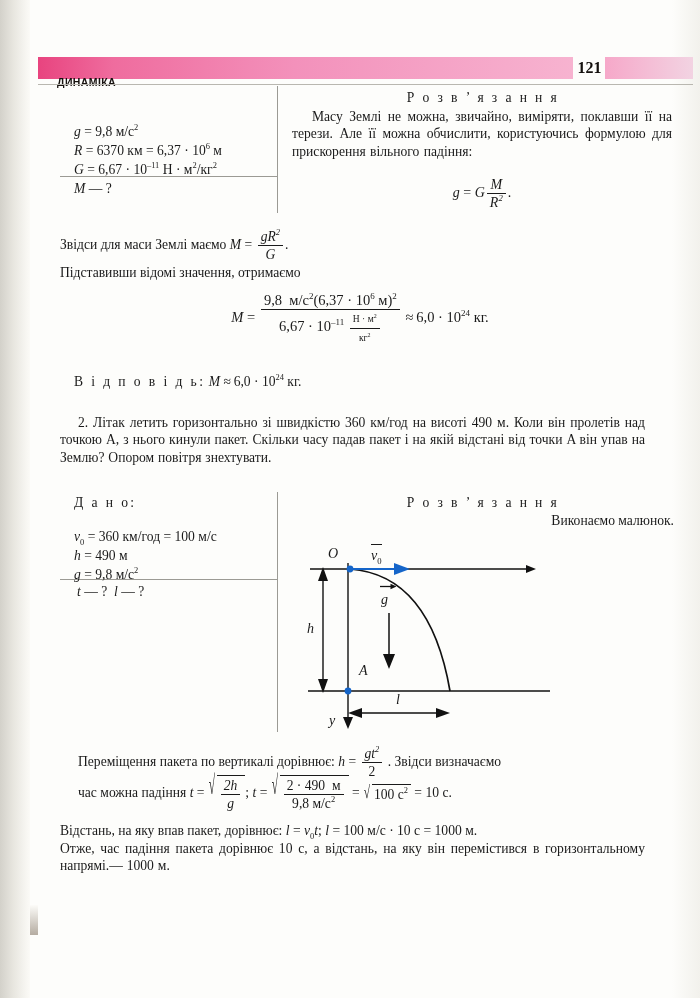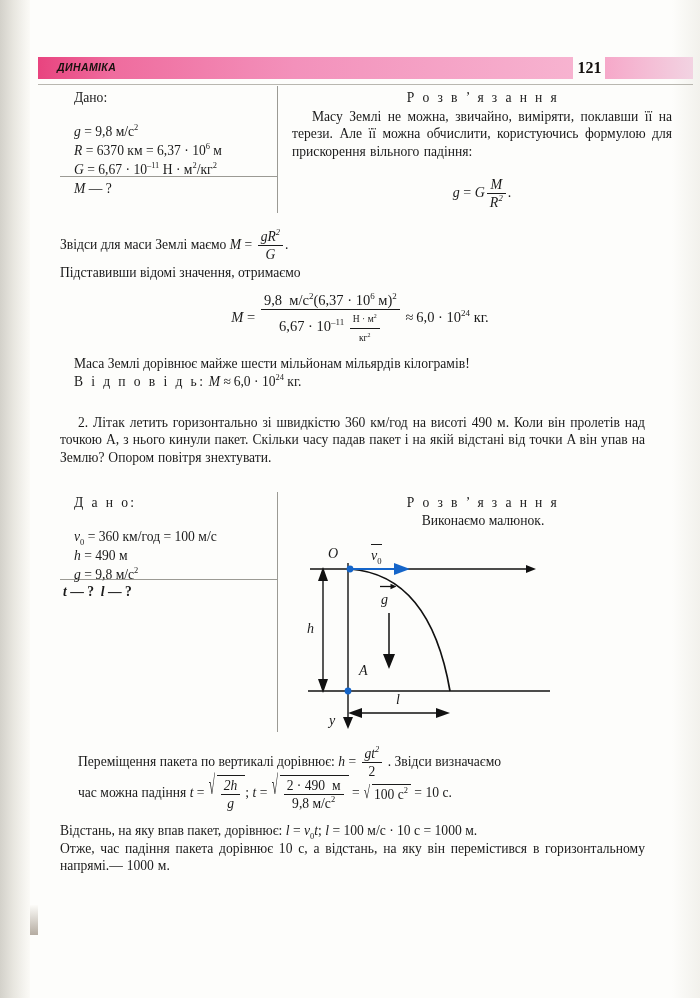--- a/index.html
+++ b/index.html
@@ -17,22 +17,22 @@
      background:linear-gradient(90deg,#cfcdc6 0%,#e6e4dd 45%,#fbfaf6 100%);opacity:.85;}
   .gutter-dark{position:absolute;left:30px;top:905px;width:8px;height:30px;
      background:linear-gradient(180deg,#fbfaf6,#7a6a58);opacity:.55;}
 
   
   .header{position:absolute;left:38px;top:57px;width:655px;height:22px;}
   .band-l{position:absolute;left:0;top:0;width:535px;height:22px;
      background:linear-gradient(90deg,#e8447f 0%,#ef6c9e 14%,#f391bb 48%,#f7b3d0 100%);}
   .band-r{position:absolute;left:567px;top:0;width:88px;height:22px;
      background:linear-gradient(90deg,#f6a8c9 0%,#f2d3e2 100%);}
-  .chapter{position:absolute;left:19px;top:4px;font-family:"Liberation Sans","DejaVu Sans",sans-serif;
-     font-size:10.5px;font-weight:bold;letter-spacing:.4px;color:#17120f;font-style:italic;}
+  .chapter{position:absolute;left:19px;top:19px;font-family:"Liberation Sans","DejaVu Sans",sans-serif;
+     font-size:10.5px;font-weight:bold;letter-spacing:.4px;color:#17120f;}
   .pageno{position:absolute;left:536px;top:0px;width:31px;height:22px;
      text-align:center;font-size:16px;font-weight:bold;color:#14100e;line-height:22px;}
   .hrule{position:absolute;left:38px;top:84px;width:655px;height:1px;background:#b9b7b0;}
 
   
   .blk{position:absolute;font-size:13.6px;line-height:17.4px;}
   .just{text-align:justify;}
   .spaced{letter-spacing:2.4px;}
   sup{font-size:.62em;vertical-align:super;line-height:0;}
   sub{font-size:.62em;vertical-align:sub;line-height:0;}
@@ -68,21 +68,20 @@
     <div class="band-l"></div>
     <div class="band-r"></div>
     <div class="chapter">ДИНАМІКА</div>
     <div class="pageno">121</div>
   </div>
   <div class="hrule"></div>
 
   <div class="vline" style="left:277px;top:86px;height:127px;"></div>
   <div class="hline" style="left:60px;top:176px;width:217px;"></div>
 
-  <div class="blk" style="left:74px;top:89px;width:190px;">Дано:</div>
 
   <div class="blk" style="left:74px;top:122px;width:205px;line-height:19px;">
     <div><span class="m">g</span> = 9,8 м/с<sup>2</sup></div>
     <div><span class="m">R</span> = 6370 км = 6,37 · 10<sup>6</sup> м</div>
     <div><span class="m">G</span> = 6,67 · 10<sup>–11</sup> Н · м<sup>2</sup>/кг<sup>2</sup></div>
   </div>
   <div class="blk" style="left:74px;top:180px;">
     <span class="m">M</span> — ?
   </div>
 
@@ -111,21 +110,20 @@
         6,67 · 10<sup>–11</sup>
         <span class="frac fs" style="font-size:.66em;">
           <span class="num">Н · м<sup>2</sup></span>
           <span class="den">кг<sup>2</sup></span>
         </span>
       </span>
     </span>
     <span>≈ 6,0 · 10<sup>24</sup> кг.</span>
   </div>
 
-  <div class="blk" style="left:74px;top:355px;width:600px;">Маса Землі дорівнює майже шести мільйонам мільярдів кілограмів!</div>
 
   <div class="blk" style="left:74px;top:373px;width:600px;">
     <span class="spaced">В і д п о в і д ь:</span>
     <span><span class="m">M</span> ≈ 6,0 · 10<sup>24</sup> кг.</span>
   </div>
 
   <div class="blk just" style="left:60px;top:414px;width:585px;text-indent:18px;word-spacing:.5px;">
     <span>2.</span>
     <span>Літак летить горизонтально зі швидкістю 360 км/год на висоті 490 м. Коли він пролетів над точкою A, з нього кинули пакет. Скільки часу падав пакет і на якій відстані від точки A він упав на Землю? Опором повітря знехтувати.</span>
   </div>
@@ -133,26 +131,26 @@
   <div class="vline" style="left:277px;top:492px;height:240px;"></div>
   <div class="hline" style="left:60px;top:579px;width:217px;"></div>
 
   <div class="blk spaced" style="left:74px;top:494px;">Д а н о:</div>
 
   <div class="blk" style="left:74px;top:527px;width:205px;line-height:19px;">
     <div><span class="m">v</span><sub>0</sub> = 360 км/год = 100 м/с</div>
     <div><span class="m">h</span> = 490 м</div>
     <div><span class="m">g</span> = 9,8 м/с<sup>2</sup></div>
   </div>
-  <div class="blk" style="left:63px;top:583px;font-weight:bold;">
+  <div class="blk" style="left:77px;top:583px;">
     <span class="m">t</span> — ?&nbsp;&nbsp;<span class="m">l</span> — ?
   </div>
 
   <div class="blk spaced" style="left:292px;top:494px;width:382px;text-align:center;">Р о з в ’ я з а н н я</div>
-  <div class="blk" style="left:292px;top:512px;width:382px;text-align:center;">Виконаємо малюнок.</div>
+  <div class="blk" style="left:292px;top:512px;width:382px;text-align:right;">Виконаємо малюнок.</div>
 
   <div style="position:absolute;left:300px;top:535px;">
     <svg width="360" height="200" viewBox="0 0 360 200">
 
       <g>
         <line x1="10" y1="34" x2="230" y2="34" stroke="#111" stroke-width="1.6"></line>
         <polygon points="236,34 226,30 226,38" fill="#111"></polygon>
       </g>
 
       <g>

